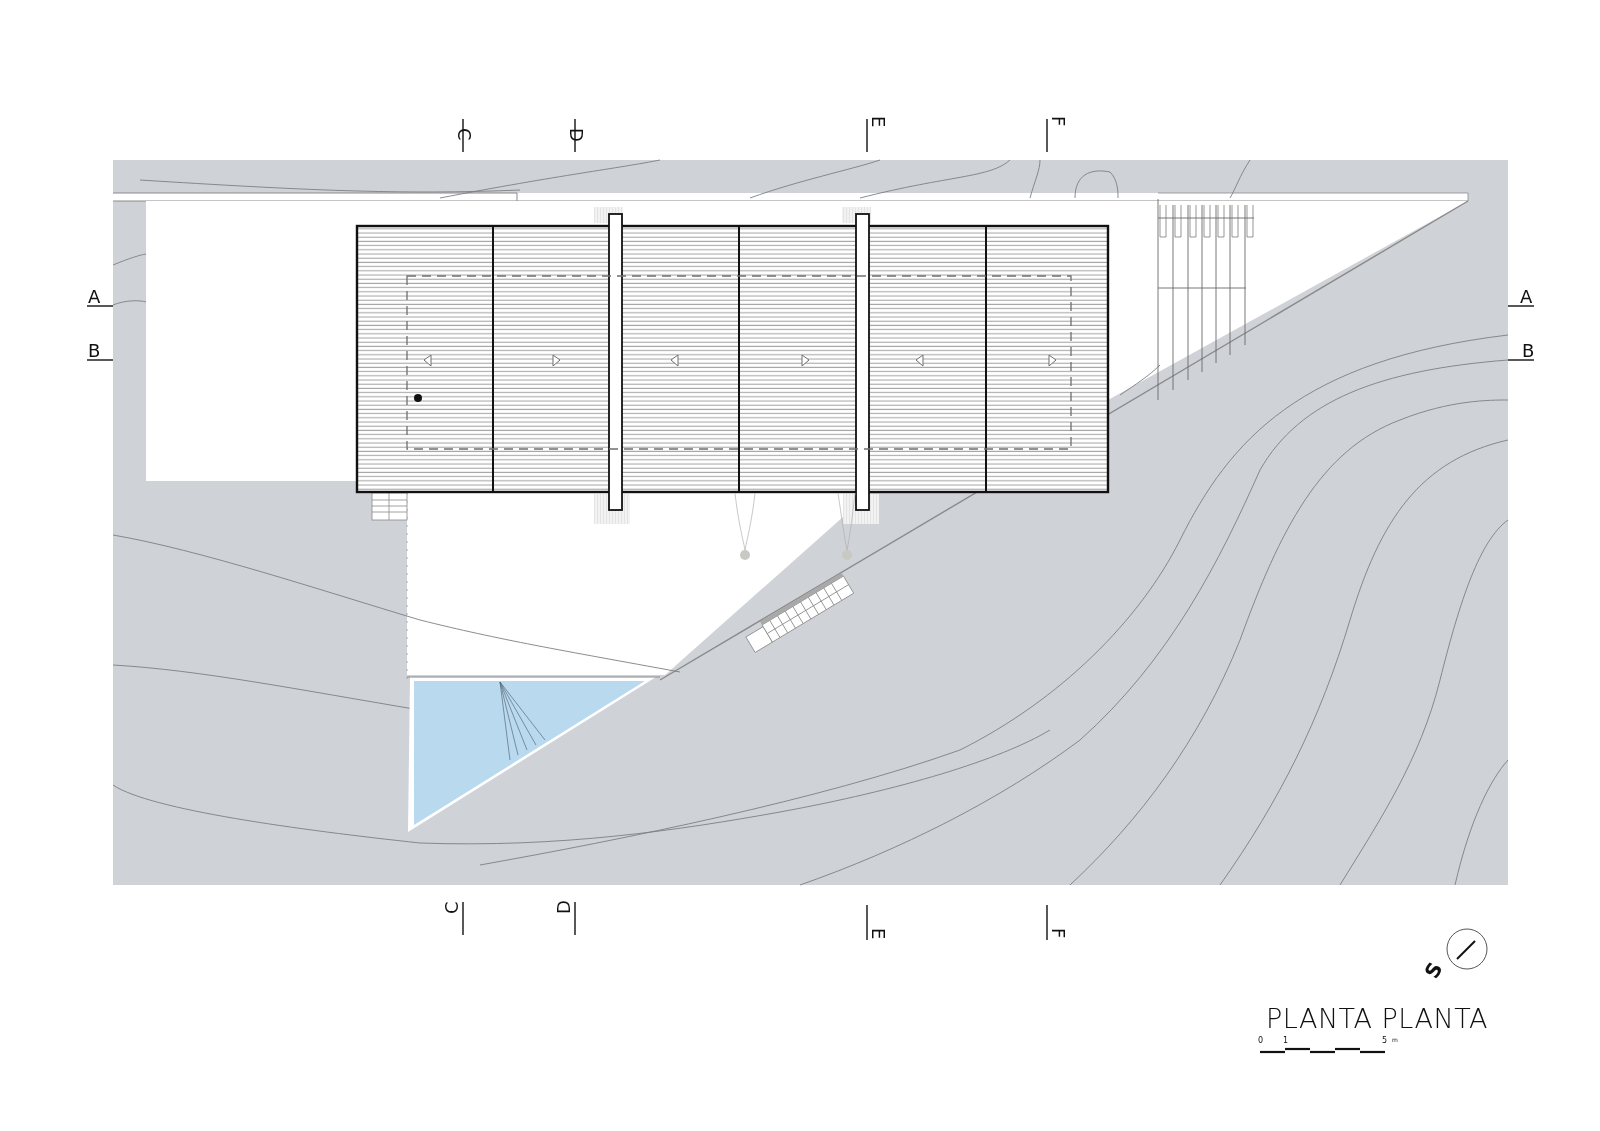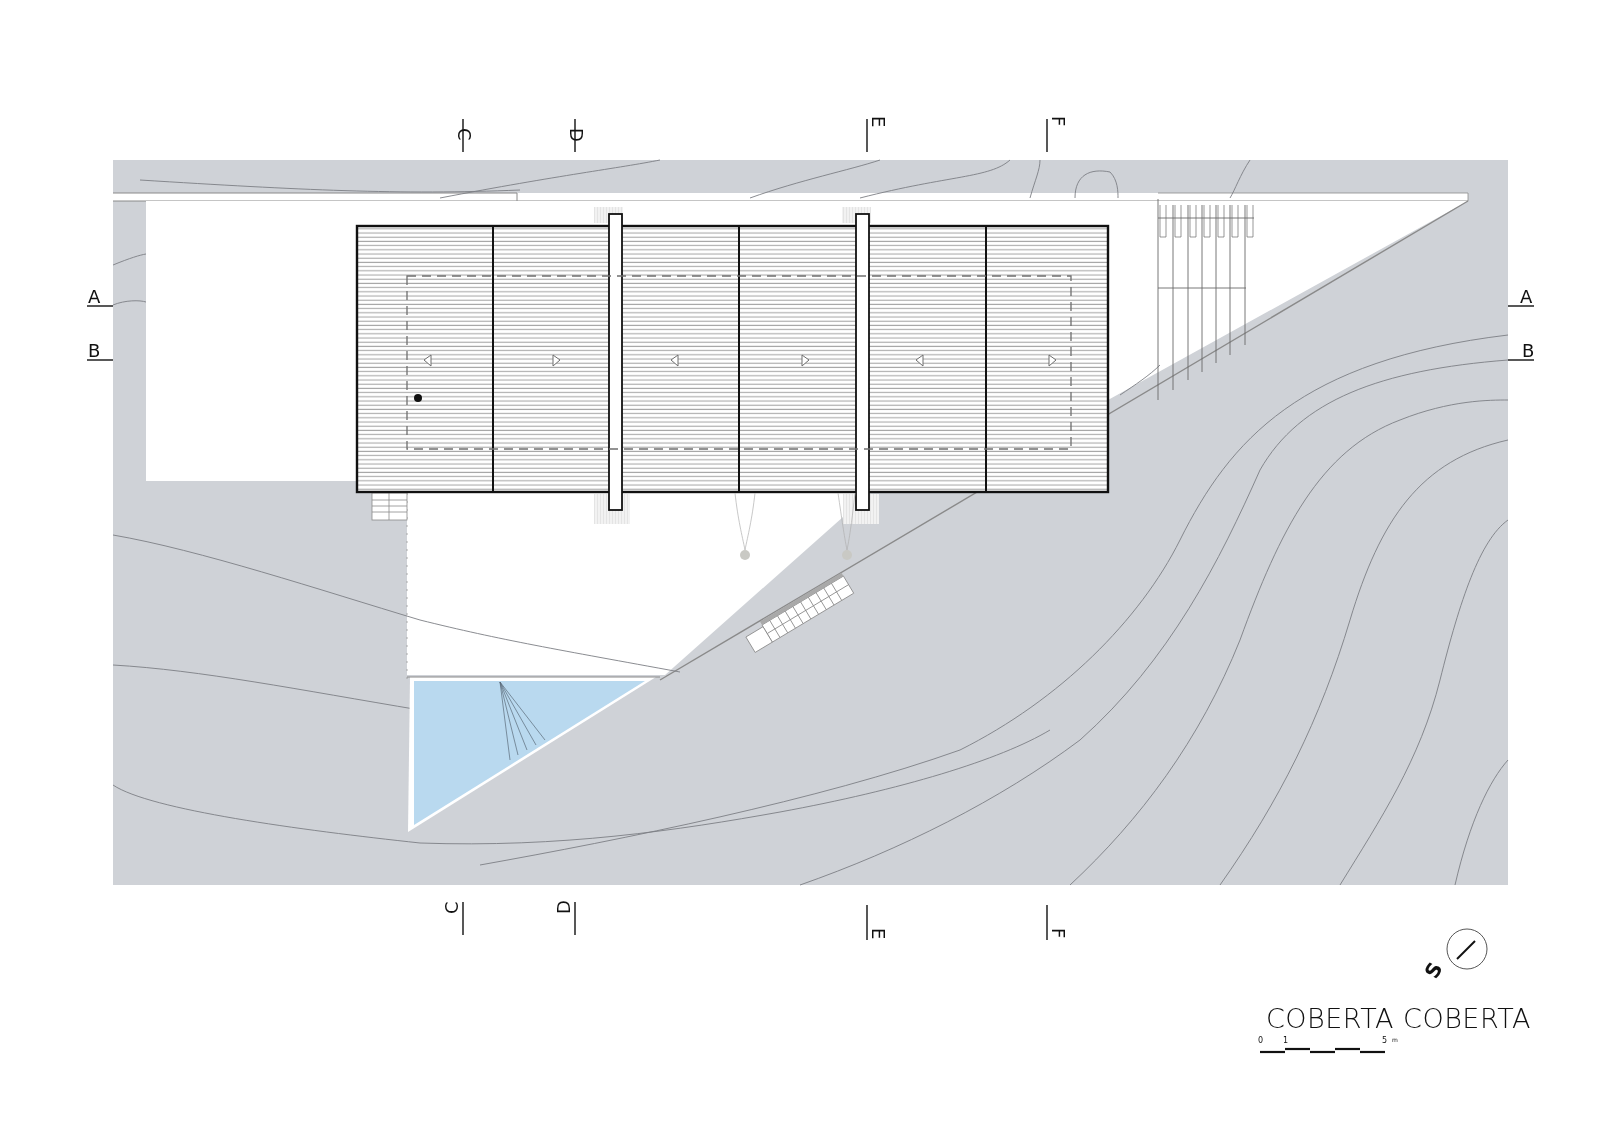--- a/index.html
+++ b/index.html
@@ -202,13 +202,13 @@
       <line x1="1335" y1="1049" x2="1360" y2="1049"></line>
       <line x1="1360" y1="1052" x2="1385" y2="1052"></line>
     </g>
     <text class="lbl" x="1258" y="1043" font-size="8">0</text>
     <text class="lbl" x="1283" y="1043" font-size="8">1</text>
     <text class="lbl" x="1382" y="1043" font-size="8">5</text>
     <text class="lbl" x="1392" y="1042" font-size="6">m</text>
   </g>
 </svg>
 
-<div class="title">COBERTA COBERTA</div>
+<div class="title">PLANTA PLANTA</div>
 
 </body></html>

